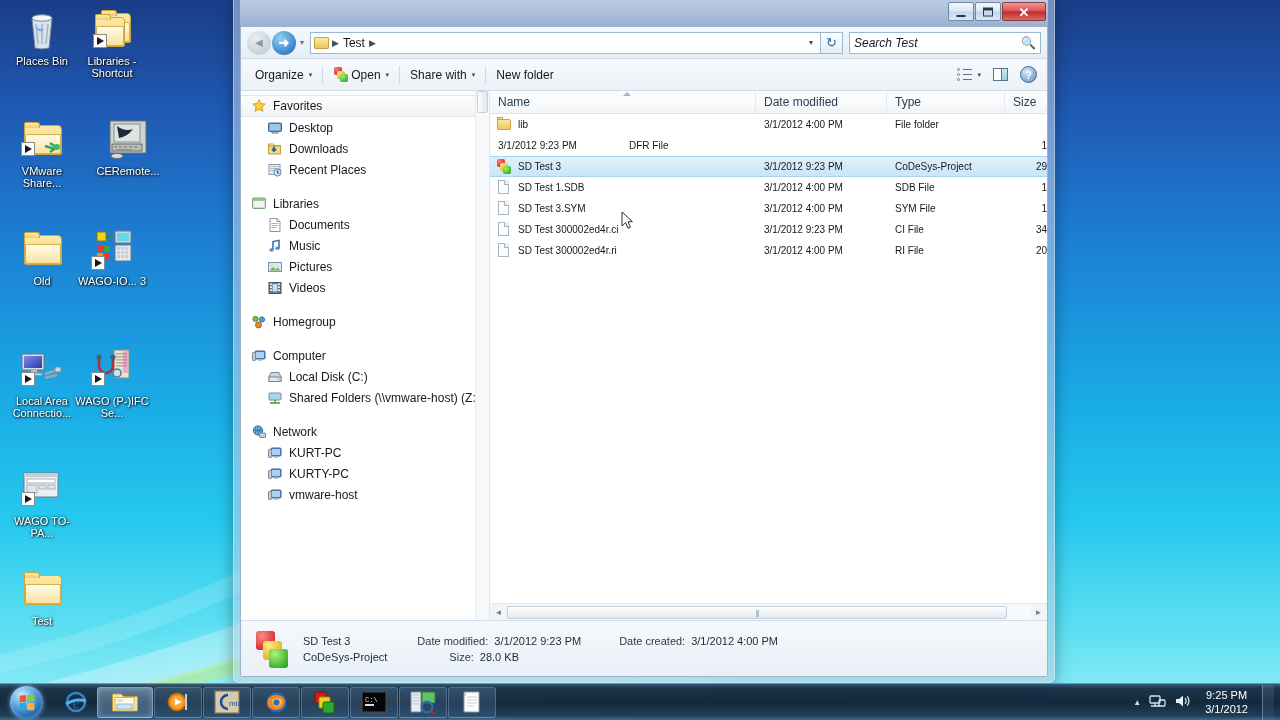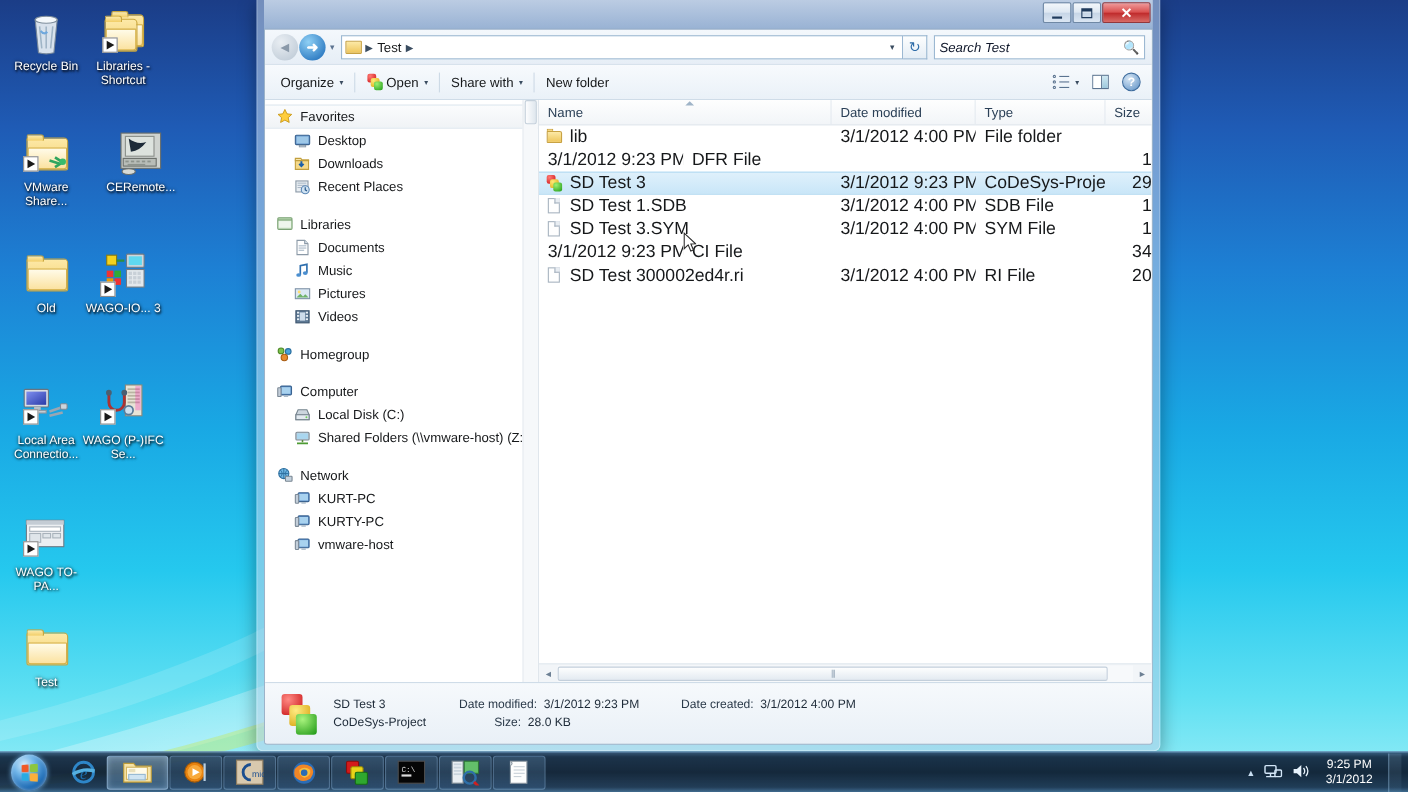--- a/index.html
+++ b/index.html
@@ -188,21 +188,21 @@
     border-bottom: 1px solid #dde4ea;
     font-size: 12px; color: #2b4057; position: relative;
   }
   .col { padding-left: 8px; border-right: 1px solid #e4eaf0; height: 100%; display: flex; align-items: center; overflow: hidden; }
   .col.name { width: 266px; position: relative; }
   .col.date { width: 131px; }
   .col.type { width: 118px; }
   .col.size { flex: 1; border-right: none; }
   .sortarrow { position: absolute; left: 50%; top: 1px; width: 0; height: 0; border-left: 4px solid transparent; border-right: 4px solid transparent; border-bottom: 4px solid #9fb4c8; }
   #rows { flex: 1; overflow: hidden; }
-  .frow { height: 21px; display: flex; align-items: center; font-size: 16px; color: #16181a; }
+  .frow { height: 21px; display: flex; align-items: center; font-size: 10px; color: #16181a; }
   .frow.selected { background: linear-gradient(to bottom,#dff0fb,#c9e6f8); border-top: 1px solid #a9d4ef; border-bottom: 1px solid #a9d4ef; height: 21px; }
   .fcell { padding-left: 8px; height: 100%; display: flex; align-items: center; overflow: hidden; white-space: nowrap; }
   .fcell.name { width: 266px; gap: 6px; padding-left: 6px; }
   .fcell.date { width: 131px; }
   .fcell.type { width: 118px; }
   .fcell.size { flex: 1; justify-content: flex-end; padding-right: 0; padding-left: 0; }
 
   
   .ficon { width: 16px; height: 16px; position: relative; flex: 0 0 16px; }
   .doc-ico { position: absolute; left: 2px; top: 0px; width: 11px; height: 14px; background: #fefefe; border: 1px solid #a8b4c0; }
@@ -293,21 +293,21 @@
 
   <div class="desk-icon" style="left:4px; top:8px;">
     <div class="glyph">
       <svg width="46" height="44" viewBox="0 0 46 44">
         <path d="M13 10 L33 10 L30 40 Q23 42 16 40 Z" fill="#e7eef4" stroke="#7e8d9b" stroke-width="1" opacity="0.93"></path>
         <ellipse cx="23" cy="10" rx="10" ry="3.2" fill="#f4f8fb" stroke="#7e8d9b"></ellipse>
         <path d="M17 16 L19 36 M23 16 L23 36 M29 16 L27 36" stroke="#9fb4c6" stroke-width="1.4" fill="none"></path>
         <path d="M18 20 q3 4 6 1" stroke="#6fa8dd" stroke-width="2" fill="none"></path>
       </svg>
     </div>
-    <span class="lbl">Recycle Bin</span>
+    <span class="lbl">Places Bin</span>
   </div>
 
   <div class="desk-icon" style="left:74px; top:8px;">
     <div class="glyph">
       <div class="folder" style="left:12px; top:5px; width:30px;">
         <div class="back" style="width:30px;"></div>
           <div class="tab"></div>
           <div class="front" style="width:28px;"></div>
       </div>
       <div class="folder" style="left:6px; top:9px; width:30px;">
@@ -844,20 +844,26 @@
                   <span class="doc-ico"></span>
                 </span>
               <span>SD Test 3.SYM</span>
             </div>
             <div class="fcell date">3/1/2012 4:00 PM</div>
             <div class="fcell type">SYM File</div>
             <div class="fcell size">1</div>
           </div>
 
           <div class="frow">
+            <div class="fcell name">
+              <span class="ficon">
+                  <span class="doc-ico"></span>
+                </span>
+              <span>SD Test 300002ed4r.ci</span>
+            </div>
             <div class="fcell date">3/1/2012 9:23 PM</div>
             <div class="fcell type">CI File</div>
             <div class="fcell size">34</div>
           </div>
 
           <div class="frow">
             <div class="fcell name">
               <span class="ficon">
                   <span class="doc-ico"></span>
                 </span>

